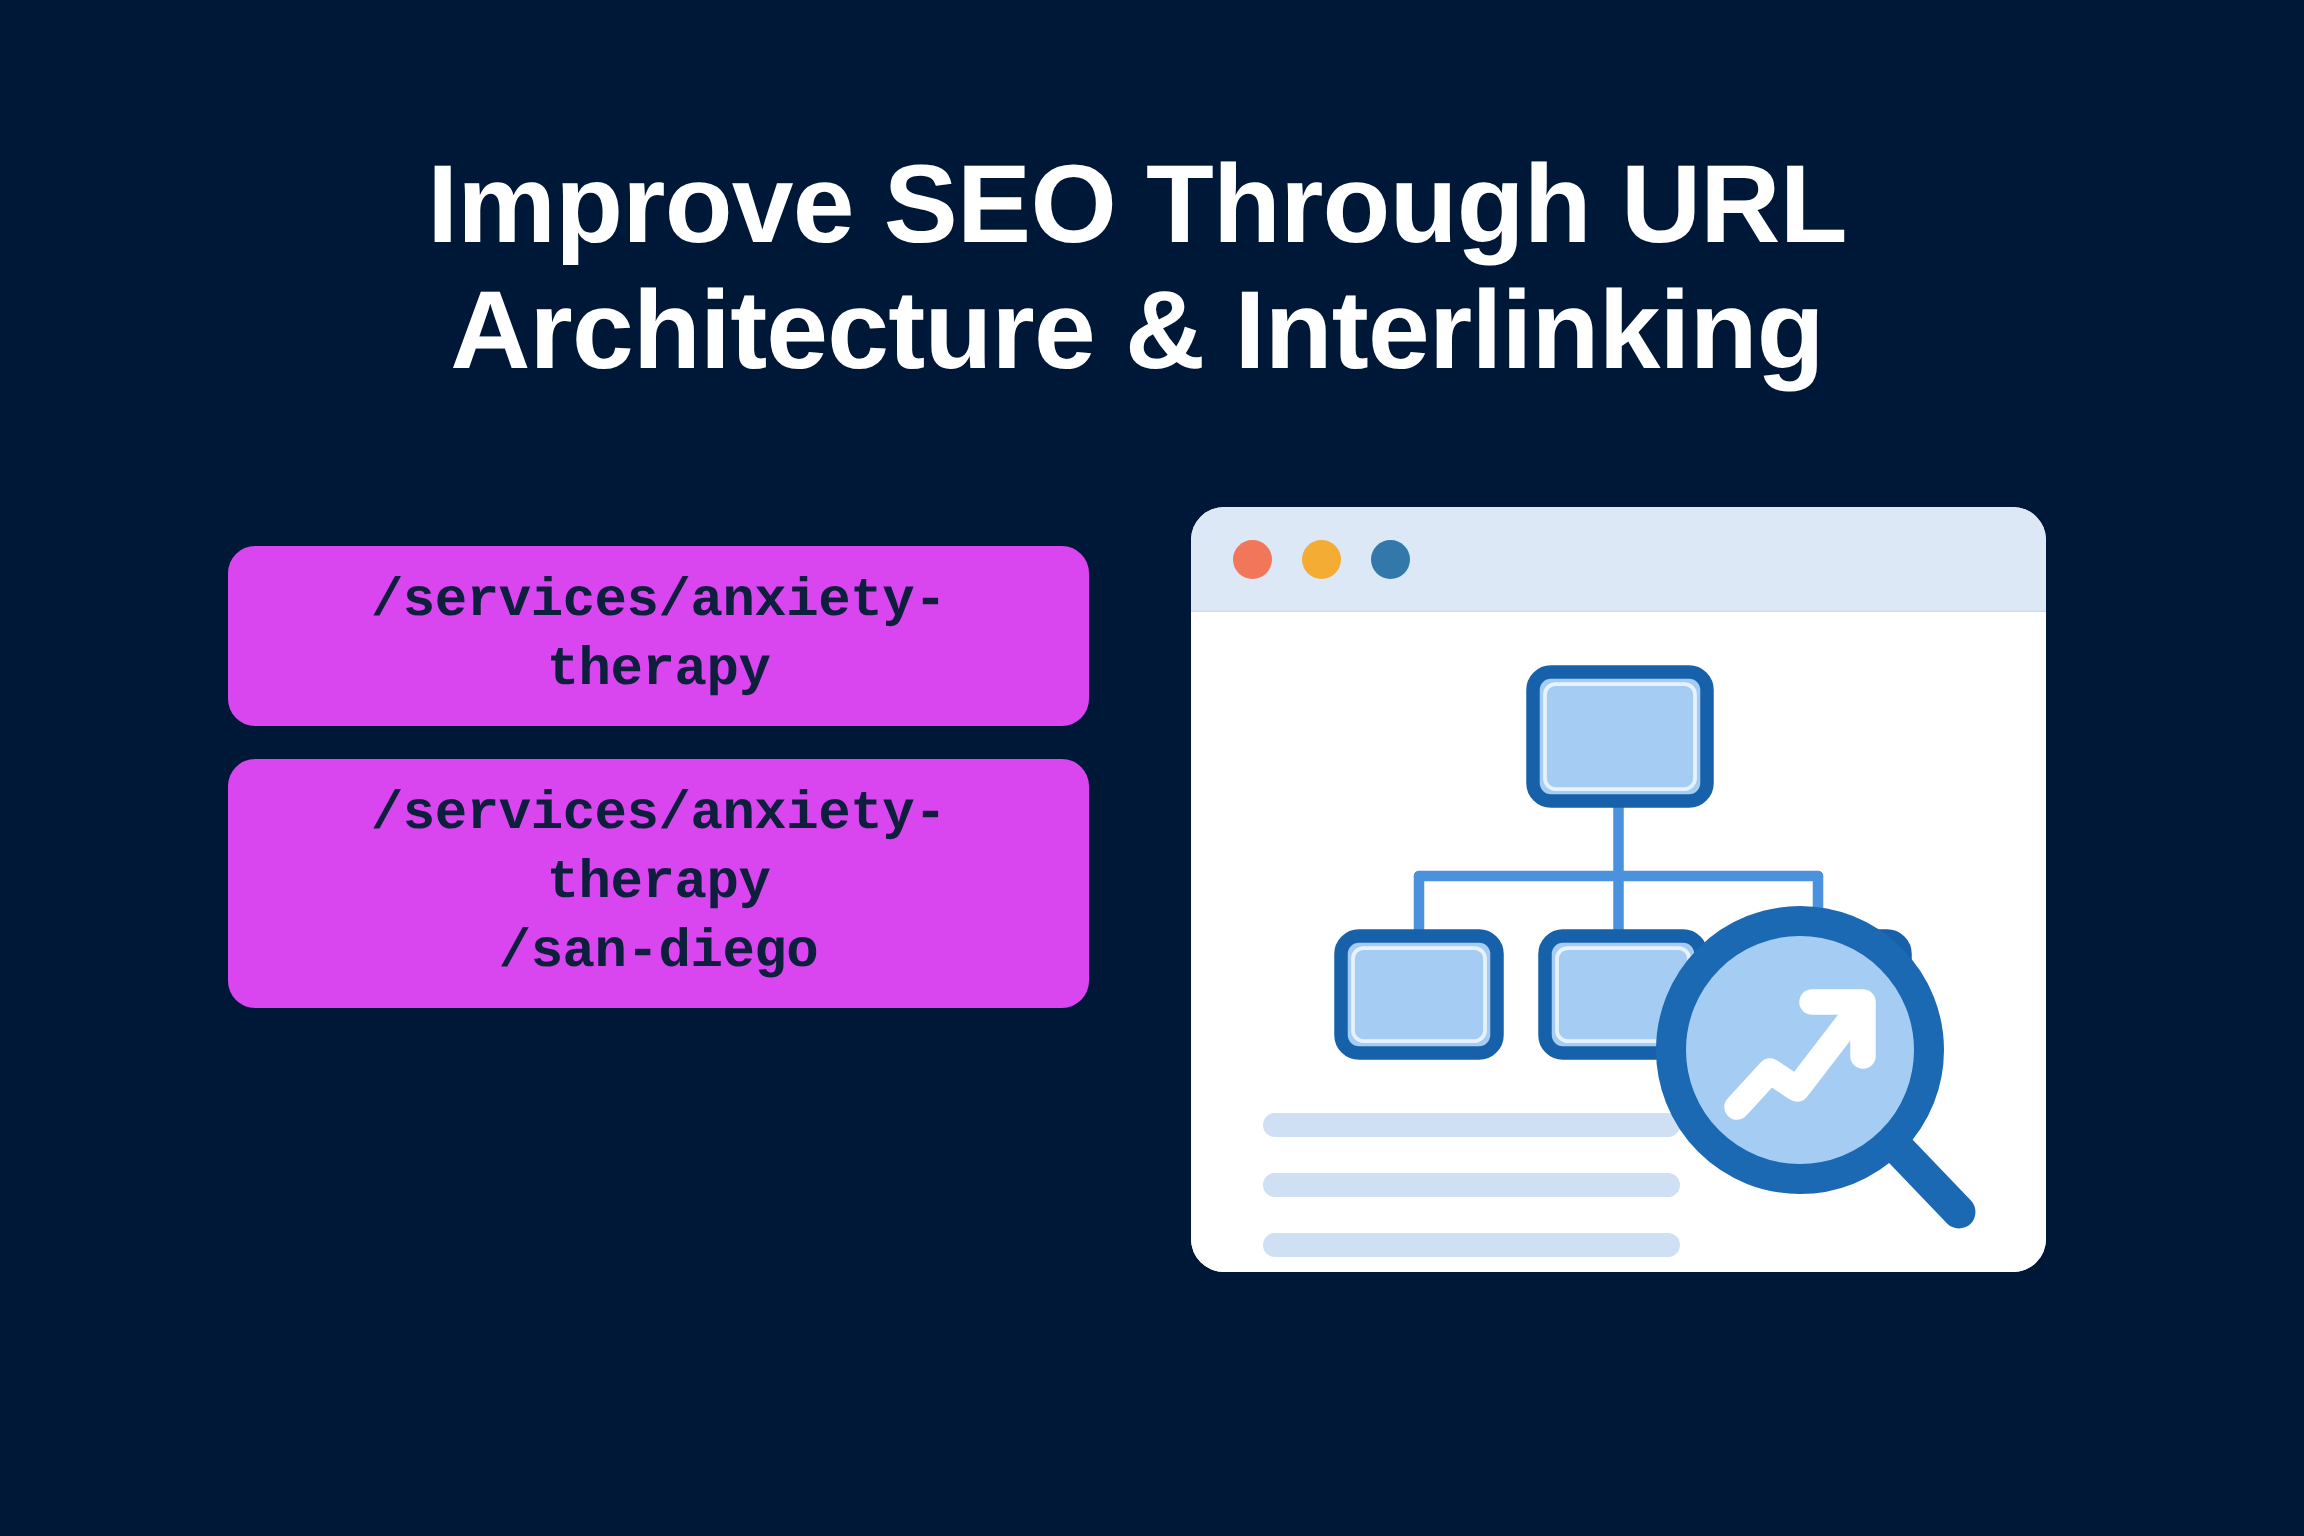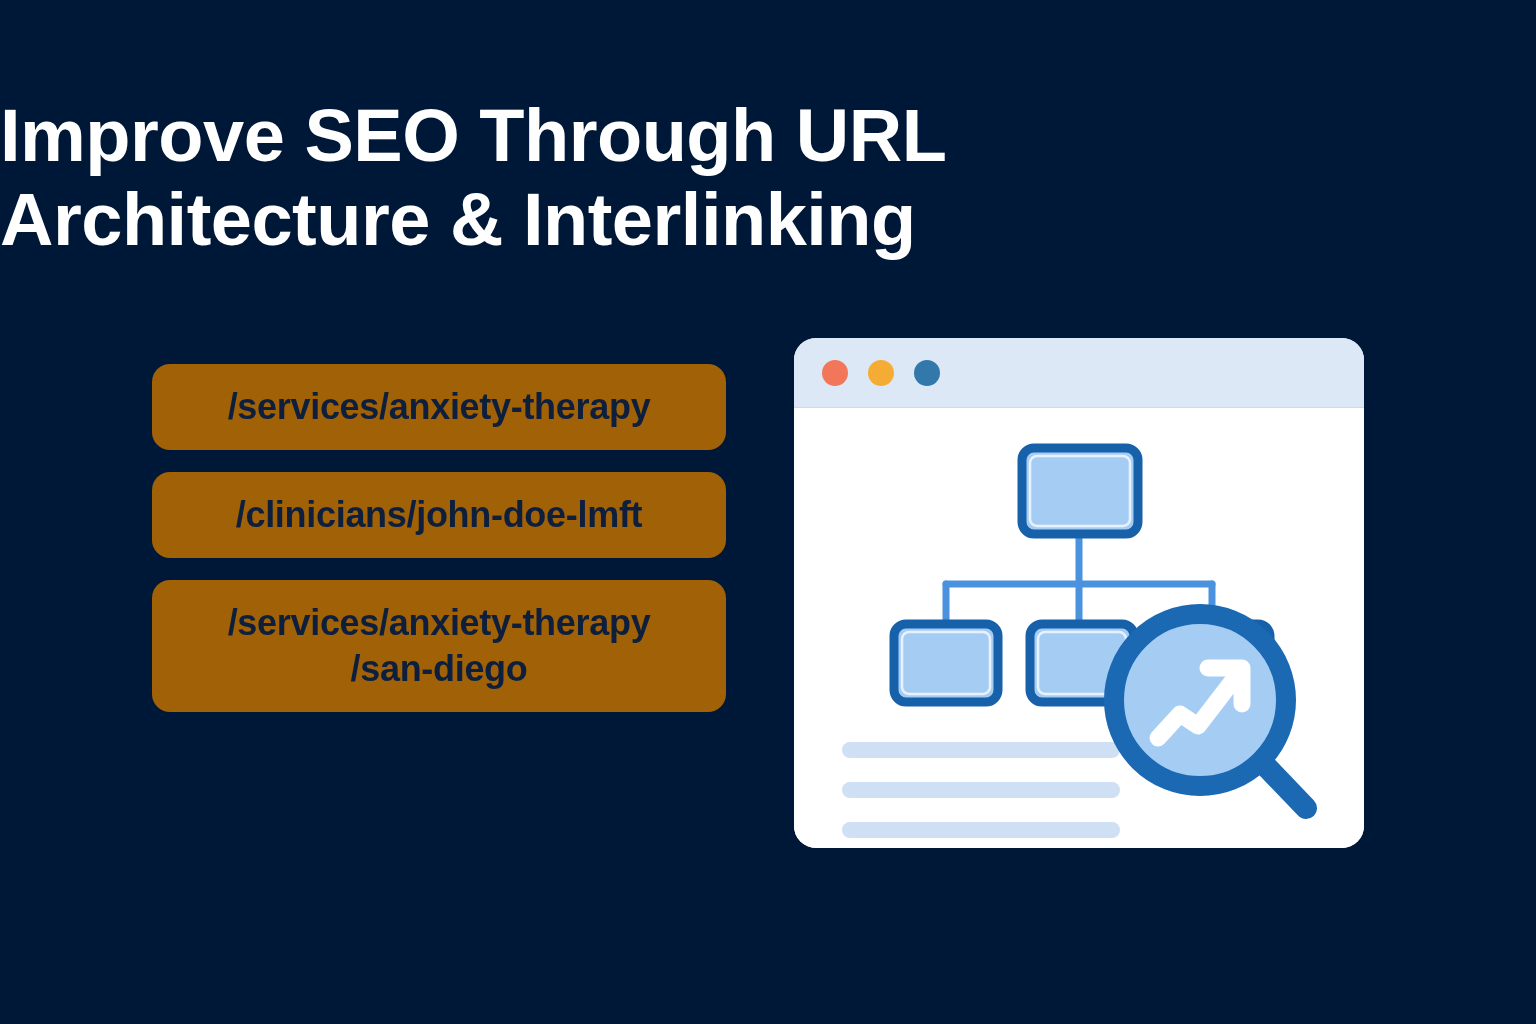--- a/index.html
+++ b/index.html
@@ -15,49 +15,50 @@
     font-family:"Liberation Sans", sans-serif;
     position:relative;
   }
 
   
   .hero-title {
     position:absolute;
     left:0;
     top:94px;
     width:1516px;
-    text-align:left;
+    text-align:center;
     color:#ffffff;
     font-size:74px;
     font-weight:700;
     line-height:1.13;
     letter-spacing:-0.5px;
     white-space:pre-line;
   }
 
   
   .url-list {
     position:absolute;
     left:152px;
     top:364px;
     width:574px;
     display:flex;
     flex-direction:column;
     gap:22px;
   }
 
   .url-pill {
-    background:#a16207;
+    background:#d946ef;
     border-radius:18px;
     min-height:86px;
     display:flex;
     align-items:center;
     justify-content:center;
     padding:14px 24px;
     text-align:center;
+    font-family:Liberation Mono, monospace;
   }
 
   .url-pill .url-text {
     color:#0d1f3c;
     font-size:36px;
     font-weight:700;
     line-height:1.28;
     letter-spacing:-0.3px;
     white-space:pre-line;
   }
@@ -107,23 +108,20 @@
 
 <h1 class="hero-title">Improve SEO Through URL
 Architecture &amp; Interlinking</h1>
 
 <div class="url-list">
 
   <div class="url-pill">
     <span class="url-text">/services/anxiety-therapy</span>
   </div>
 
-  <div class="url-pill">
-    <span class="url-text">/clinicians/john-doe-lmft</span>
-  </div>
 
 
   <div class="url-pill two-line">
     <span class="url-text">/services/anxiety-therapy
 /san-diego</span>
   </div>
 
 </div>
 
 <div class="browser-card">

